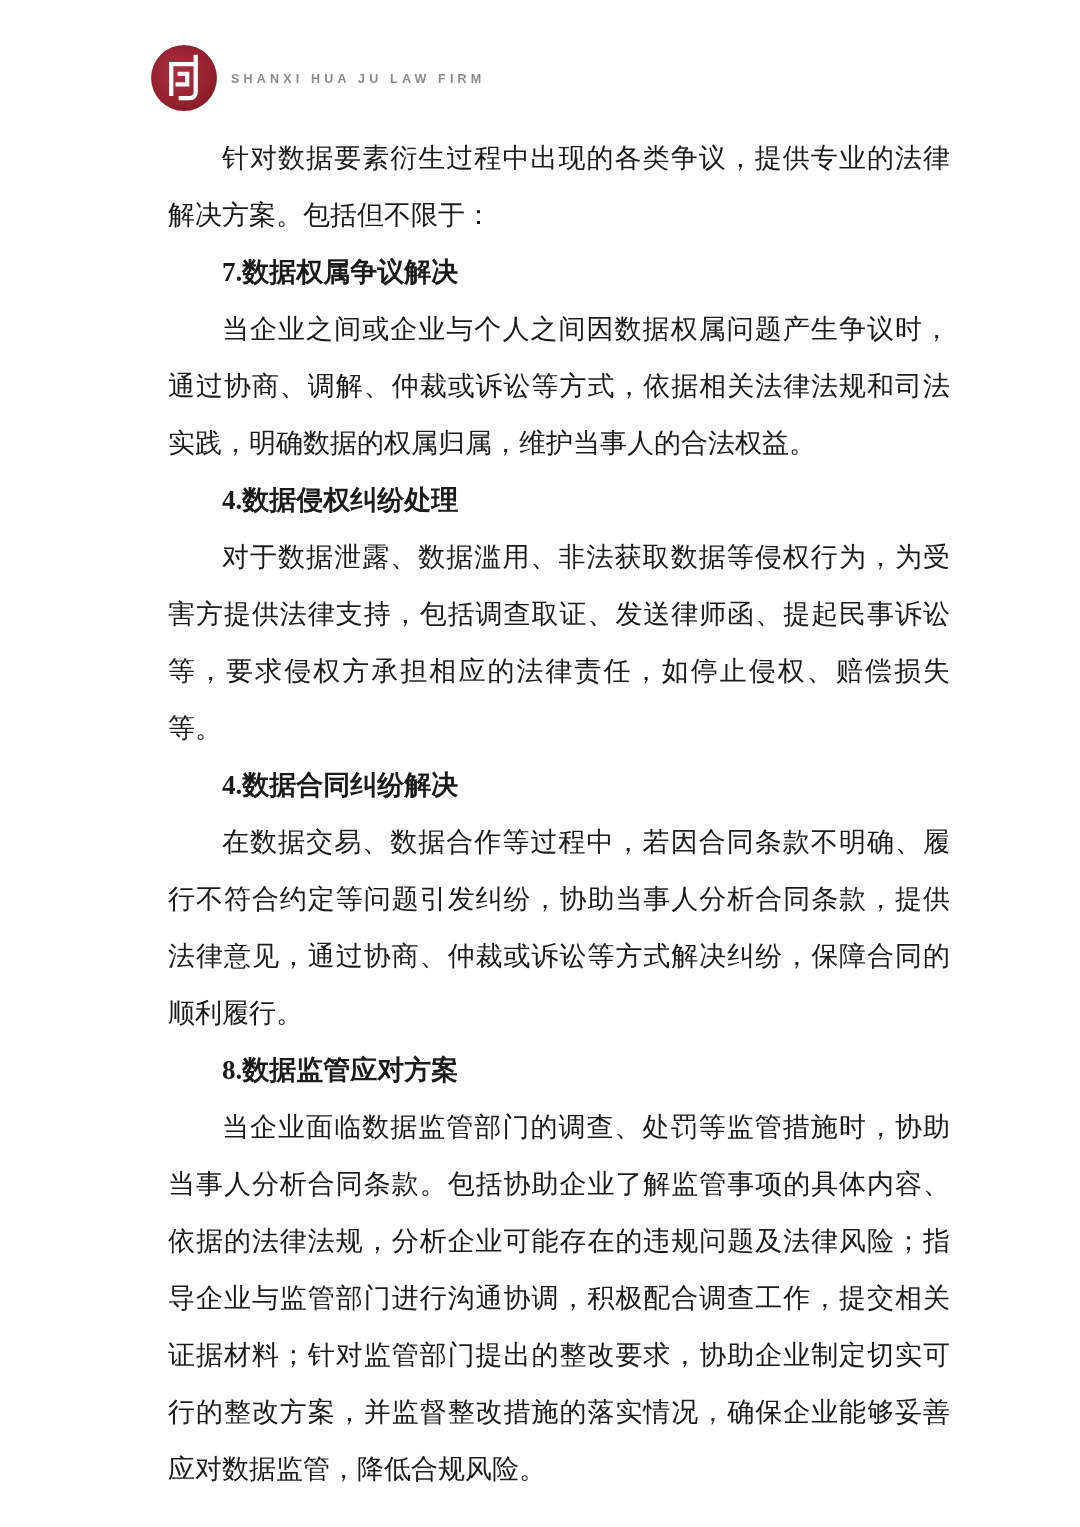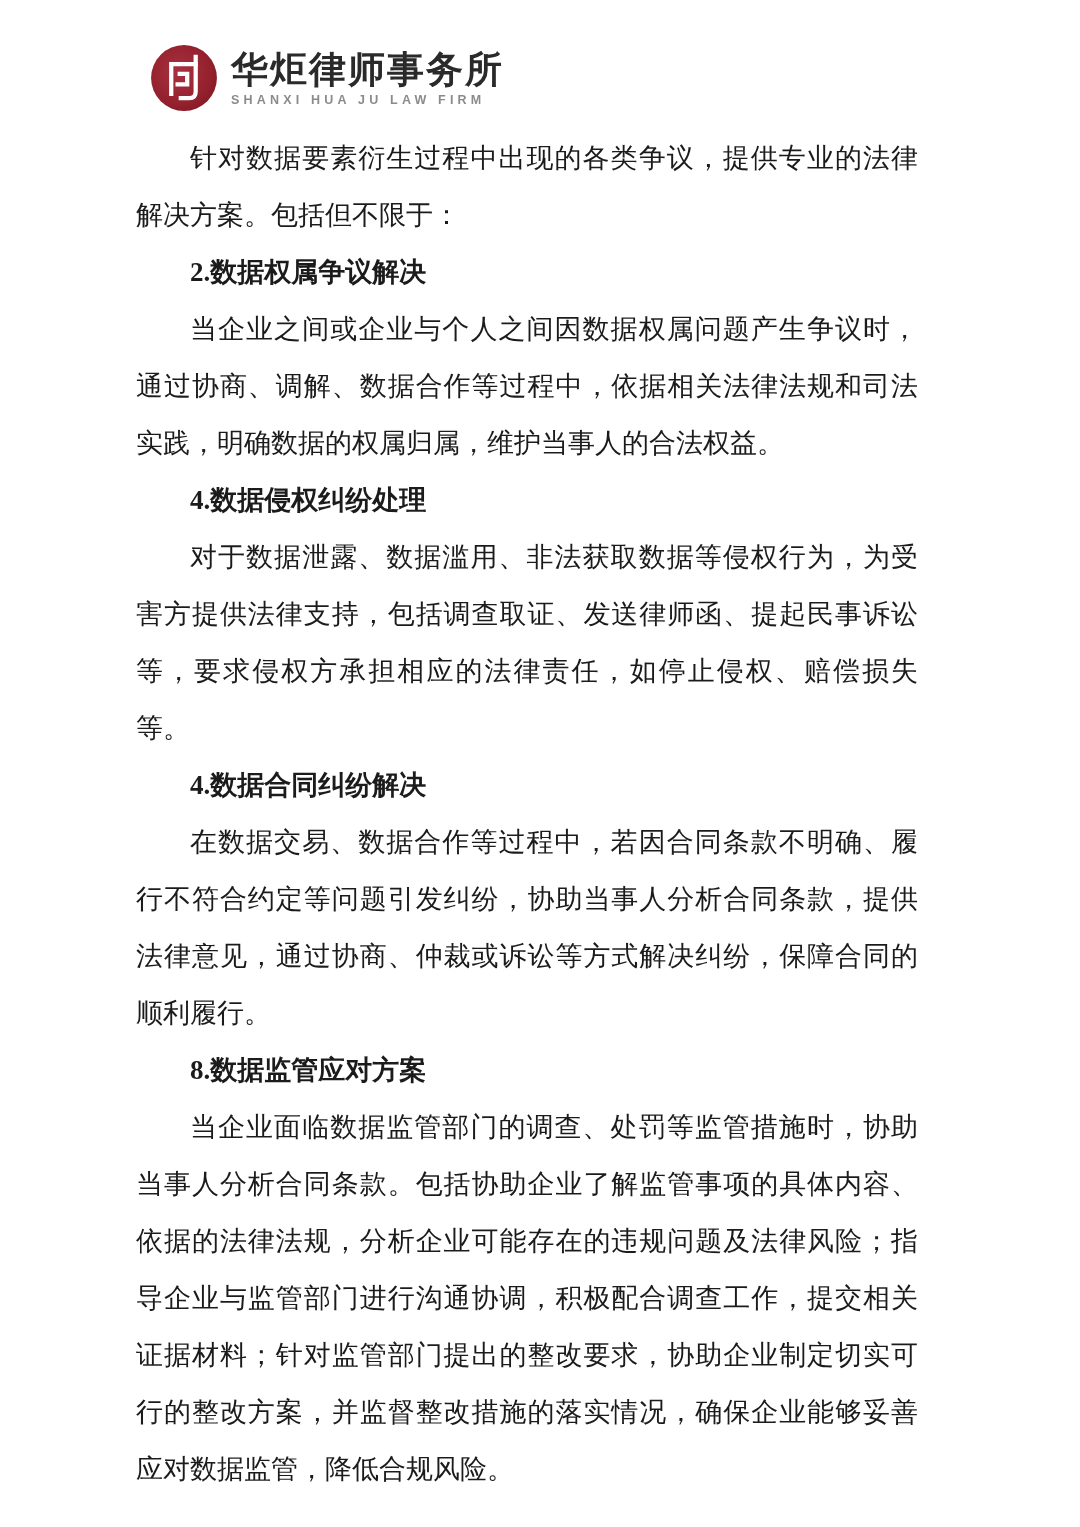--- a/index.html
+++ b/index.html
@@ -47,21 +47,21 @@
     font-weight:600;
     color:#8b8b8b;
     letter-spacing:4.2px;
     margin-top:1px;
     white-space:nowrap;
   }
   
   .content{
     position:absolute;
     top:130px;
-    left:136px;
+    left:168px;
     width:782px;
   }
   .para, .heading{
     margin:0;
     font-size:27px;
     line-height:57px;
     text-align:justify;
     text-indent:2em;
     word-break:break-all;
   }
@@ -85,30 +85,29 @@
         </radialGradient>
       </defs>
       <circle cx="32" cy="32" r="31" fill="url(#mk)"></circle>
       <g fill="none" stroke="#ffffff" stroke-width="4" stroke-linecap="square">
         <path d="M20 47 V19 H43"></path>
         <path d="M43 12 V45 Q43 51 37 51 H29"></path>
         <path d="M28 28 H35 V38 H26"></path>
       </g>
     </svg>
     <div class="logo-text">
-      <div class="logo-cn">华炬律师事务所</div>
       <div class="logo-en">SHANXI HUA JU LAW FIRM</div>
     </div>
   </div>
 
   <div class="content">
     <p class="para">针对数据要素衍生过程中出现的各类争议，提供专业的法律解决方案。包括但不限于：</p>
 
-    <p class="heading">2.数据权属争议解决</p>
-    <p class="para">当企业之间或企业与个人之间因数据权属问题产生争议时，通过协商、调解、数据合作等过程中，依据相关法律法规和司法实践，明确数据的权属归属，维护当事人的合法权益。</p>
+    <p class="heading">7.数据权属争议解决</p>
+    <p class="para">当企业之间或企业与个人之间因数据权属问题产生争议时，通过协商、调解、仲裁或诉讼等方式，依据相关法律法规和司法实践，明确数据的权属归属，维护当事人的合法权益。</p>
 
     <p class="heading">4.数据侵权纠纷处理</p>
     <p class="para">对于数据泄露、数据滥用、非法获取数据等侵权行为，为受害方提供法律支持，包括调查取证、发送律师函、提起民事诉讼等，要求侵权方承担相应的法律责任，如停止侵权、赔偿损失等。</p>
 
     <p class="heading">4.数据合同纠纷解决</p>
     <p class="para">在数据交易、数据合作等过程中，若因合同条款不明确、履行不符合约定等问题引发纠纷，协助当事人分析合同条款，提供法律意见，通过协商、仲裁或诉讼等方式解决纠纷，保障合同的顺利履行。</p>
 
     <p class="heading">8.数据监管应对方案</p>
     <p class="para">当企业面临数据监管部门的调查、处罚等监管措施时，协助当事人分析合同条款。包括协助企业了解监管事项的具体内容、依据的法律法规，分析企业可能存在的违规问题及法律风险；指导企业与监管部门进行沟通协调，积极配合调查工作，提交相关证据材料；针对监管部门提出的整改要求，协助企业制定切实可行的整改方案，并监督整改措施的落实情况，确保企业能够妥善应对数据监管，降低合规风险。</p>
   </div>

